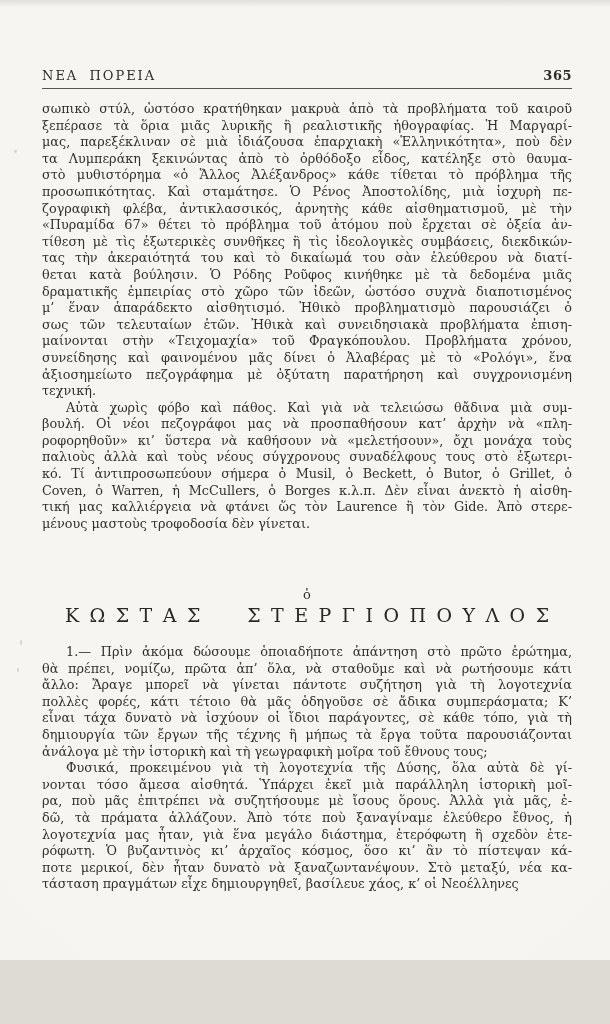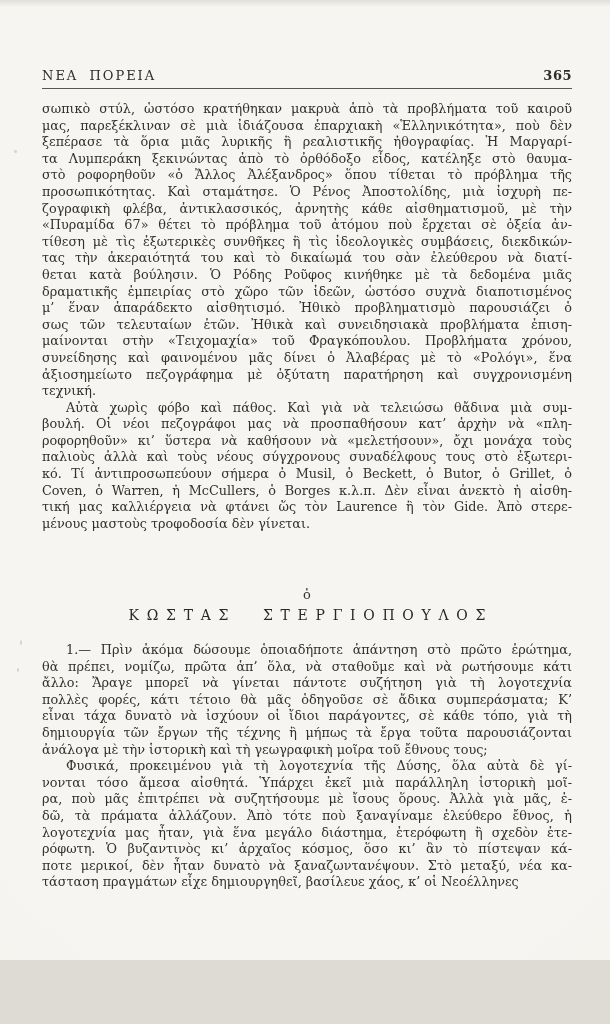--- a/index.html
+++ b/index.html
@@ -73,21 +73,21 @@
     margin-bottom: 17px;
   }
   .section-heading .prefix {
     display: block;
     font-size: 13px;
     line-height: 14px;
     margin-bottom: 5px;
   }
   .section-heading .author {
     display: inline-block;
-    font-size: 14px;
+    font-size: 19px;
     letter-spacing: 0.55em;
     word-spacing: 1.05em;
     margin-right: -0.55em; 
     color: #2a2925;
   }
 </style>
 </head>
 <body>
 
 <div class="page">
@@ -101,24 +101,24 @@
     <div class="running-head">
       <span class="journal">ΝΕΑ ΠΟΡΕΙΑ</span>
       <span class="pageno">365</span>
     </div>
 
     <div class="bodytext">
 
       <div id="article-end">
           <div class="para">
             <div class="line">σωπικὸ στύλ, ὡστόσο κρατήθηκαν μακρυὰ ἀπὸ τὰ προβλήματα τοῦ καιροῦ</div>
+            <div class="line">ξεπέρασε τὰ ὅρια μιᾶς λυρικῆς ἢ ρεαλιστικῆς ἠθογραφίας. Ἡ Μαργαρί-</div>
             <div class="line">μας, παρεξέκλιναν σὲ μιὰ ἰδιάζουσα ἐπαρχιακὴ «Ἑλληνικότητα», ποὺ δὲν</div>
-            <div class="line">ξεπέρασε τὰ ὅρια μιᾶς λυρικῆς ἢ ρεαλιστικῆς ἠθογραφίας. Ἡ Μαργαρί-</div>
             <div class="line">τα Λυμπεράκη ξεκινώντας ἀπὸ τὸ ὀρθόδοξο εἶδος, κατέληξε στὸ θαυμα-</div>
-            <div class="line">στὸ ροφορηθοῦν «ὁ Ἄλλος Ἀλέξανδρος» ὅπου τίθεται τὸ πρόβλημα τῆς</div>
+            <div class="line">στὸ μυθιστόρημα «ὁ Ἄλλος Ἀλέξανδρος» κάθε τίθεται τὸ πρόβλημα τῆς</div>
             <div class="line">προσωπικότητας. Καὶ σταμάτησε. Ὁ Ρένος Ἀποστολίδης, μιὰ ἰσχυρὴ πε-</div>
             <div class="line">ζογραφικὴ φλέβα, ἀντικλασσικός, ἀρνητὴς κάθε αἰσθηματισμοῦ, μὲ τὴν</div>
             <div class="line">«Πυραμίδα 67» θέτει τὸ πρόβλημα τοῦ ἀτόμου ποὺ ἔρχεται σὲ ὀξεία ἀν-</div>
             <div class="line">τίθεση μὲ τὶς ἐξωτερικὲς συνθῆκες ἢ τὶς ἰδεολογικὲς συμβάσεις, διεκδικών-</div>
             <div class="line">τας τὴν ἀκεραιότητά του καὶ τὸ δικαίωμά του σὰν ἐλεύθερου νὰ διατί-</div>
             <div class="line">θεται κατὰ βούλησιν. Ὁ Ρόδης Ροῦφος κινήθηκε μὲ τὰ δεδομένα μιᾶς</div>
             <div class="line">δραματικῆς ἐμπειρίας στὸ χῶρο τῶν ἰδεῶν, ὡστόσο συχνὰ διαποτισμένος</div>
             <div class="line">μ’ ἕναν ἀπαράδεκτο αἰσθητισμό. Ἠθικὸ προβληματισμὸ παρουσιάζει ὁ</div>
             <div class="line">σως τῶν τελευταίων ἐτῶν. Ἠθικὰ καὶ συνειδησιακὰ προβλήματα ἐπιση-</div>
             <div class="line">μαίνονται στὴν «Τειχομαχία» τοῦ Φραγκόπουλου. Προβλήματα χρόνου,</div>

